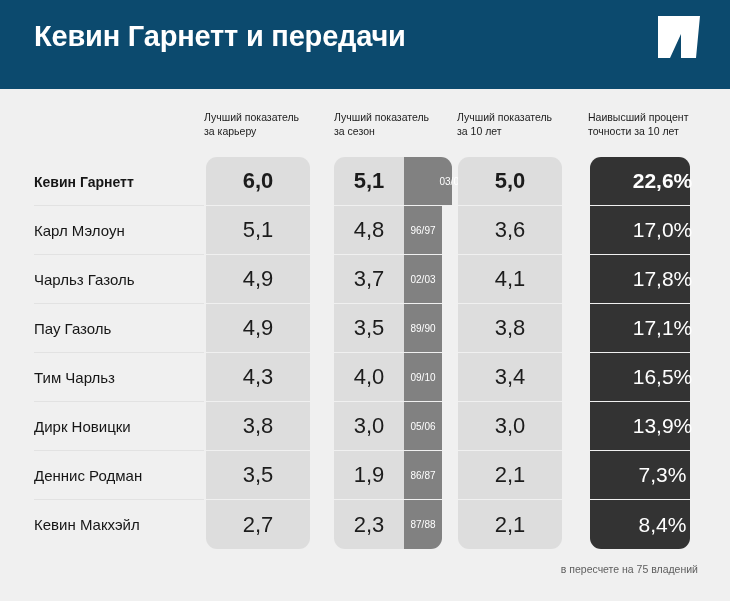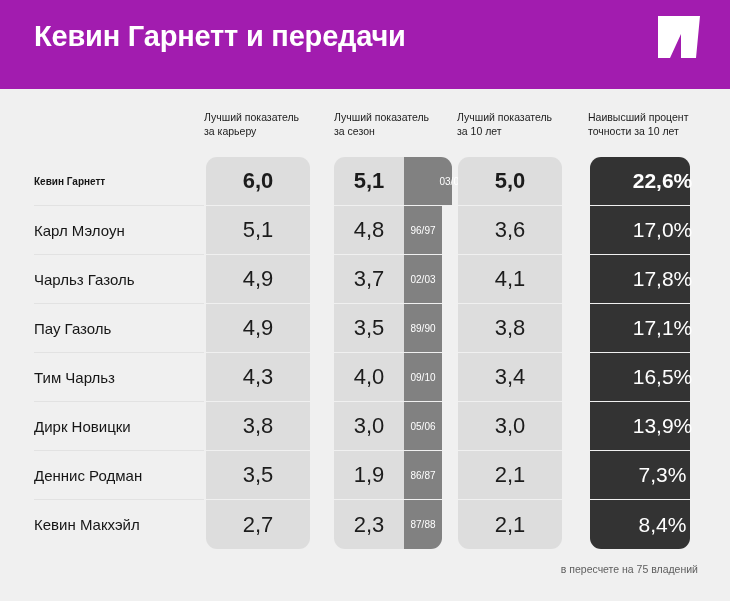--- a/index.html
+++ b/index.html
@@ -24,21 +24,21 @@
     height: 601px;
     background: #f0f0f0;
   }
 
   
   .header-bar {
     position: absolute;
     top: 0; left: 0;
     width: 730px;
     height: 89px;
-    background: #a21caf;
+    background: #0c4a6e;
     display: flex;
     align-items: center;
     justify-content: space-between;
     padding: 0 28px 16px 34px;
   }
 
   .header-title {
     color: #ffffff;
     font-size: 29px;
     font-weight: bold;
@@ -99,21 +99,21 @@
   }
 
   
   .cell-name {
     left: 34px;
     width: 170px;
     justify-content: flex-start;
     font-size: 15px;
     color: #161616;
   }
-  .row.highlight .cell-name { font-weight: bold; font-size: 10px; }
+  .row.highlight .cell-name { font-weight: bold; font-size: 14px; }
 
   
   .cell-val {
     justify-content: center;
     background: #dddddd;
     font-size: 22px;
     color: #1c1c1c;
     border-bottom: 1px solid #f0f0f0;
   }
   .row.highlight .cell-val { font-weight: bold; }

